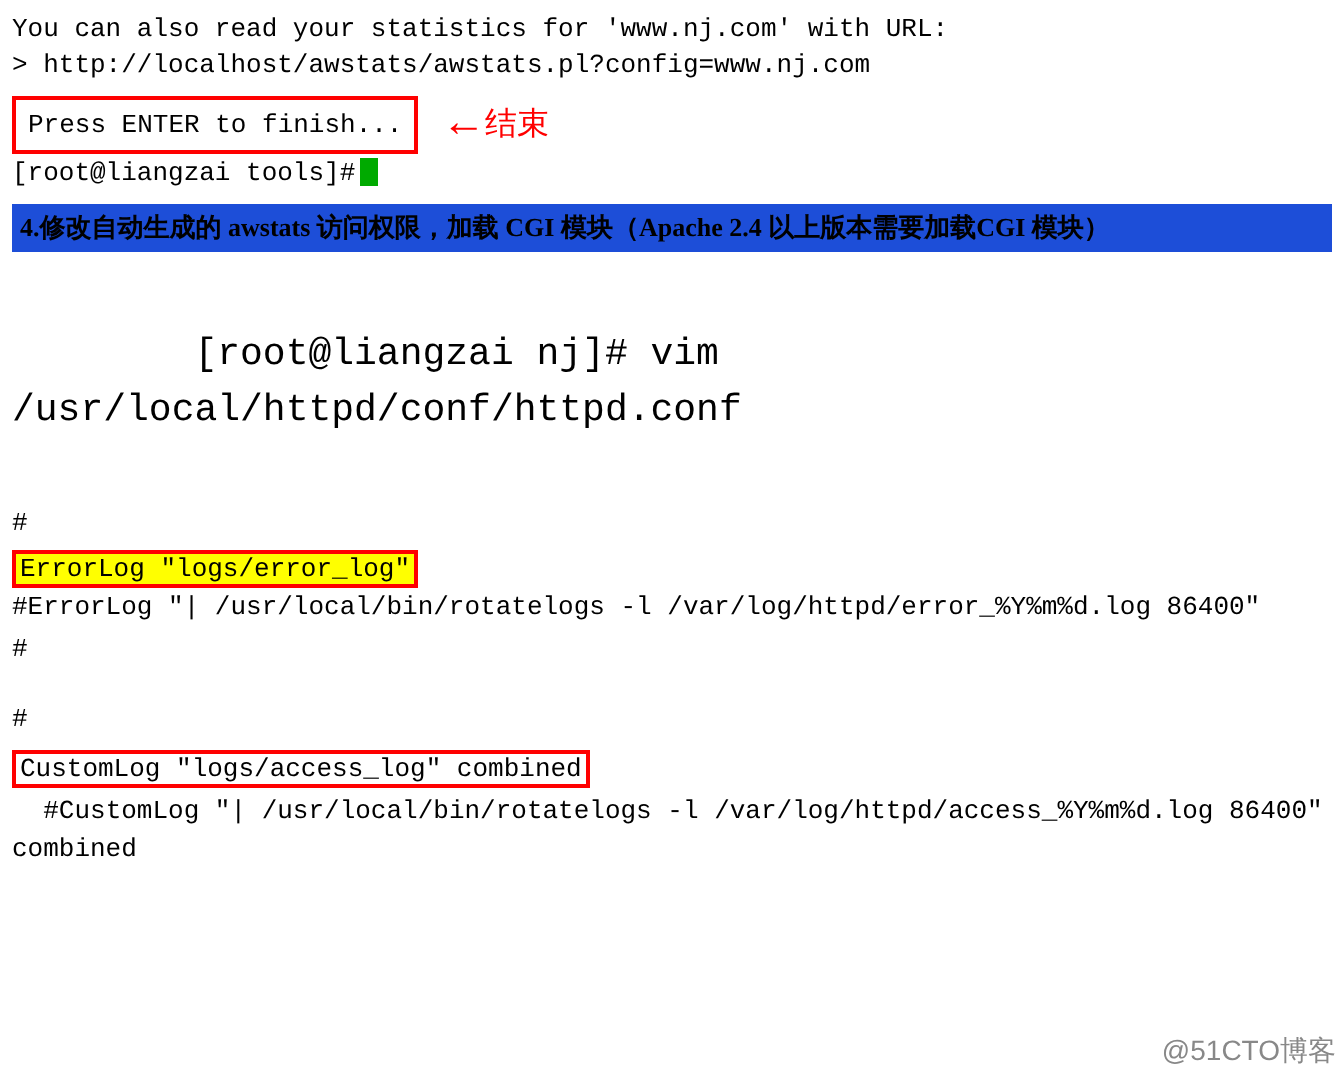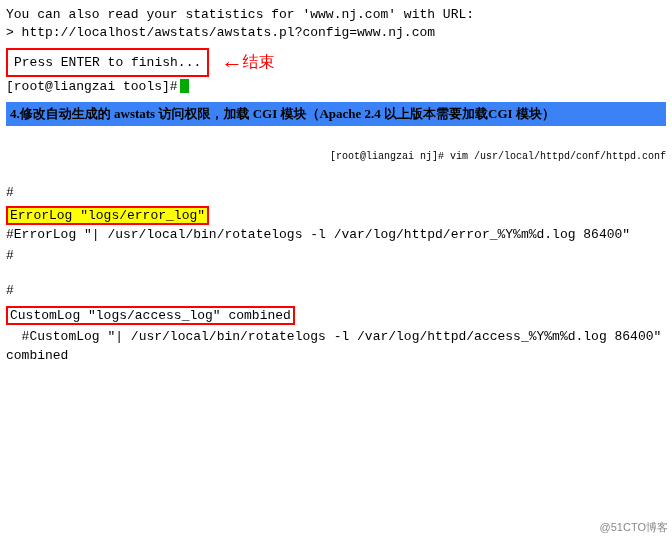--- a/index.html
+++ b/index.html
@@ -77,40 +77,39 @@
     .green-cursor {
       display: inline-block;
       width: 9px;
       height: 14px;
       background: #00aa00;
       margin-left: 2px;
       vertical-align: middle;
     }
 
     .yellow-section {
-      background: #3b82f6;
+      background: #1d4ed8;
       padding: 3px 4px;
       margin: 8px 0 6px 0;
       font-size: 13px;
       color: #000000;
       font-weight: bold;
       font-family: 'SimSun', 'STSong', serif;
     }
 
     .terminal-section {
       background: #ffffff;
       padding: 2px 0;
     }
 
     .terminal-line {
-      font-size: 10px;
+      font-size: 19px;
       color: #000000;
       line-height: 1.5;
       white-space: pre-wrap;
-      text-align: right;
     }
 
     .red-comment {
       color: #ff0000;
       font-family: 'SimSun', 'STSong', serif;
     }
 
     .hash-line {
       color: #000000;
       margin: 4px 0;
@@ -159,21 +158,21 @@
       font-size: 13px;
       white-space: pre-wrap;
       line-height: 1.5;
     }
 
     .watermark {
       position: absolute;
       bottom: 4px;
       right: 4px;
       color: #888888;
-      font-size: 11px;
+      font-size: 14px;
       font-family: Arial, sans-serif;
     }
 
     .page-wrapper {
       position: relative;
     }
   </style>
 </head>
 <body>
 

